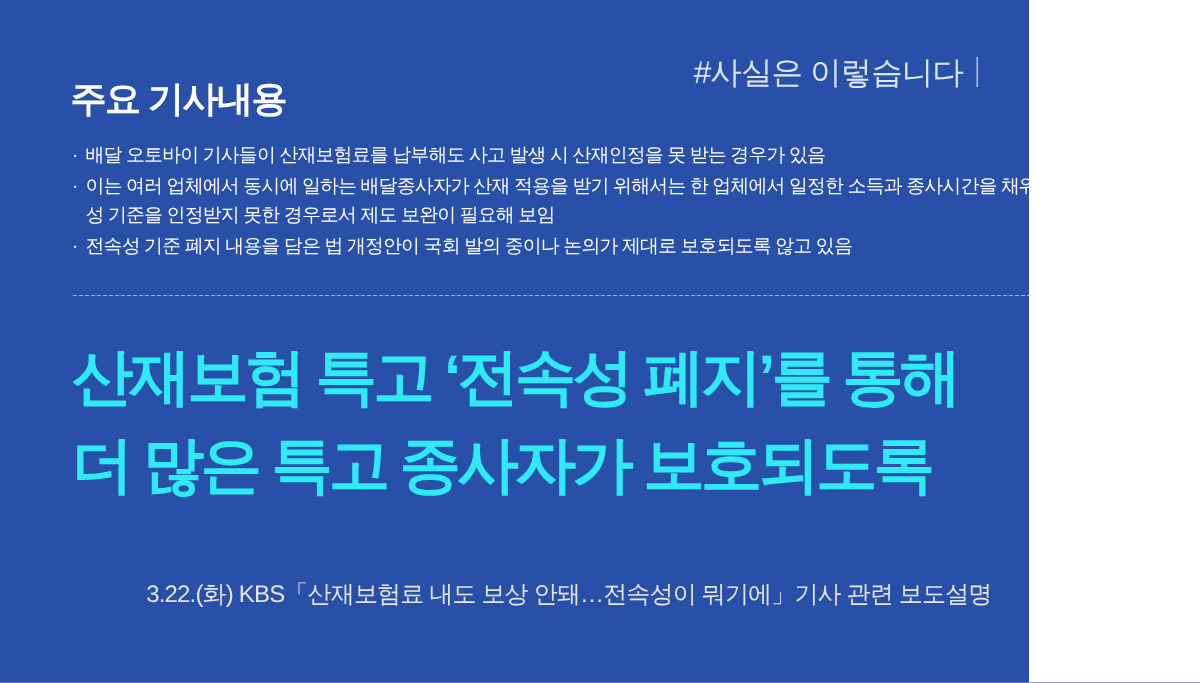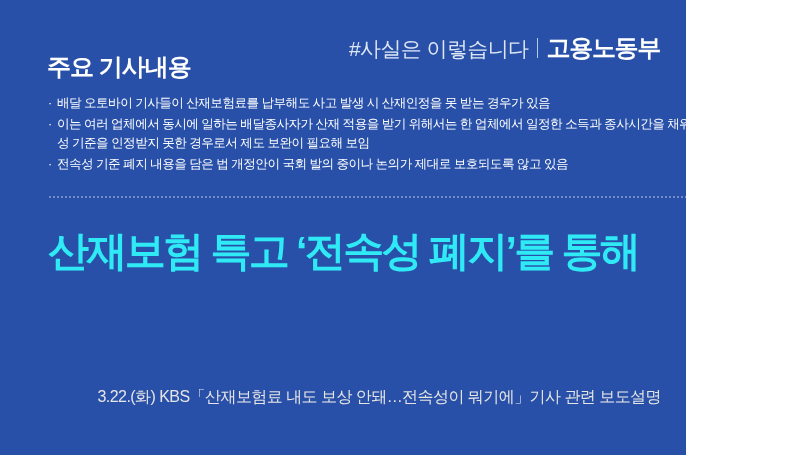--- a/index.html
+++ b/index.html
@@ -136,21 +136,20 @@
   }
 </style>
 </head>
 <body>
 
 <div id="card">
 
   <div id="brand-bar">
     <span id="brand-tag">#사실은 이렇습니다</span>
     <span id="brand-divider"></span>
-    <span id="brand-name">고용노동부</span>
   </div>
 
   <div id="section-title">주요 기사내용</div>
 
   <div id="bullet-list">
     <div class="bullet-item">
       <span class="bullet-marker">·</span>
       <span class="bullet-text">배달 오토바이 기사들이 산재보험료를 납부해도 사고 발생 시 산재인정을 못 받는 경우가 있음</span>
     </div>
     <div class="bullet-item">
@@ -160,17 +159,18 @@
     <div class="bullet-item">
       <span class="bullet-marker">·</span>
       <span class="bullet-text">전속성 기준 폐지 내용을 담은 법 개정안이 국회 발의 중이나 논의가 제대로 보호되도록 않고 있음</span>
     </div>
   </div>
 
   <div id="divider-dotted"></div>
 
   <div id="headline">
     <div class="headline-line">산재보험 특고 ‘전속성 폐지’를 통해</div>
+    <div class="headline-line">더 많은 특고 종사자가 보호되도록</div>
   </div>
 
   <div id="caption">3.22.(화) KBS「산재보험료 내도 보상 안돼…전속성이 뭐기에」기사 관련 보도설명</div>
 
 </div>
 
 </body></html>

